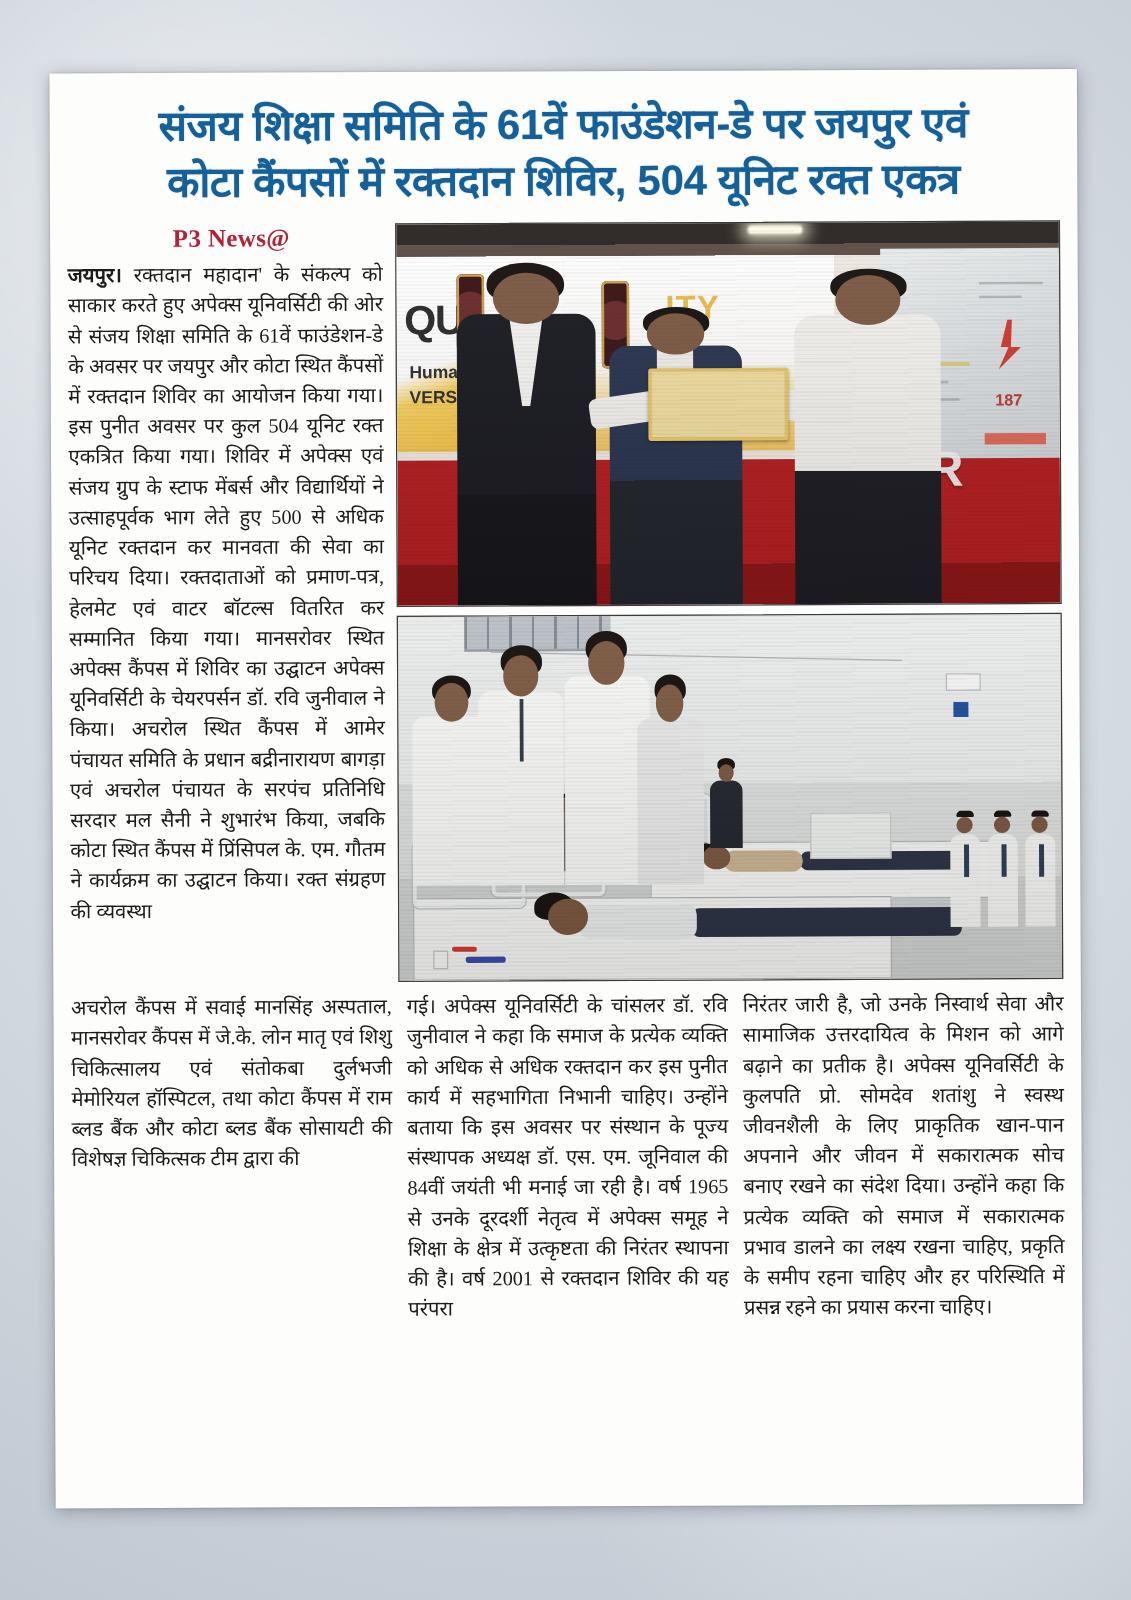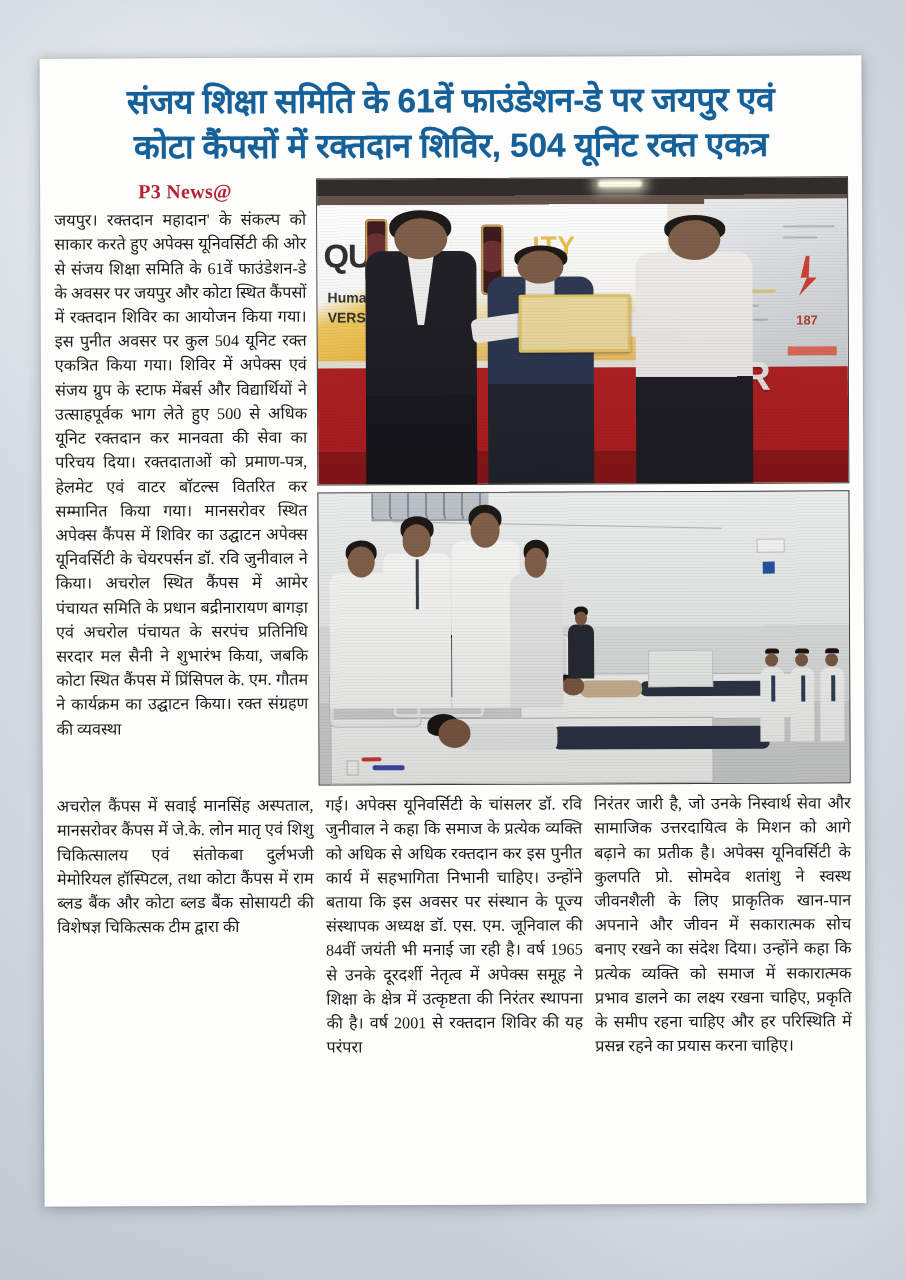--- a/index.html
+++ b/index.html
@@ -90,21 +90,21 @@
 
   .bodytext {
     font-family: "Liberation Serif", serif;
     font-size: 16.2px;
     line-height: 1.495;
     color: #1b1b1b;
     text-align: justify;
     text-justify: inter-word;
     hyphens: none;
   }
-  .bodytext .lead { font-weight: normal; }
+  .bodytext .lead { font-weight: bold; }
 
   .bottomsection {
     display: flex;
     margin: 8px 14px 10px 14px;
     gap: 12px;
   }
   .bottomsection .col {
     flex: 1 1 0;
     min-width: 0;
   }

